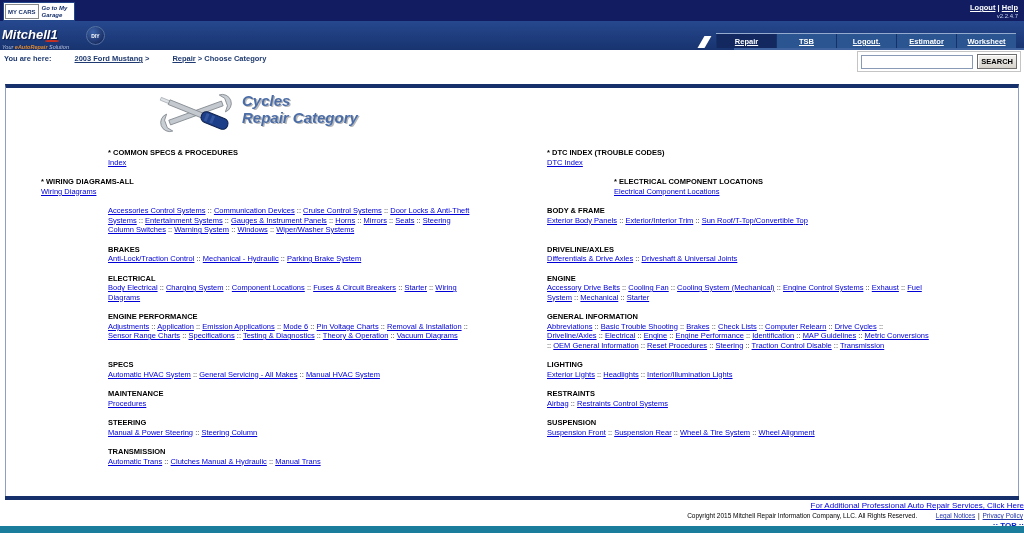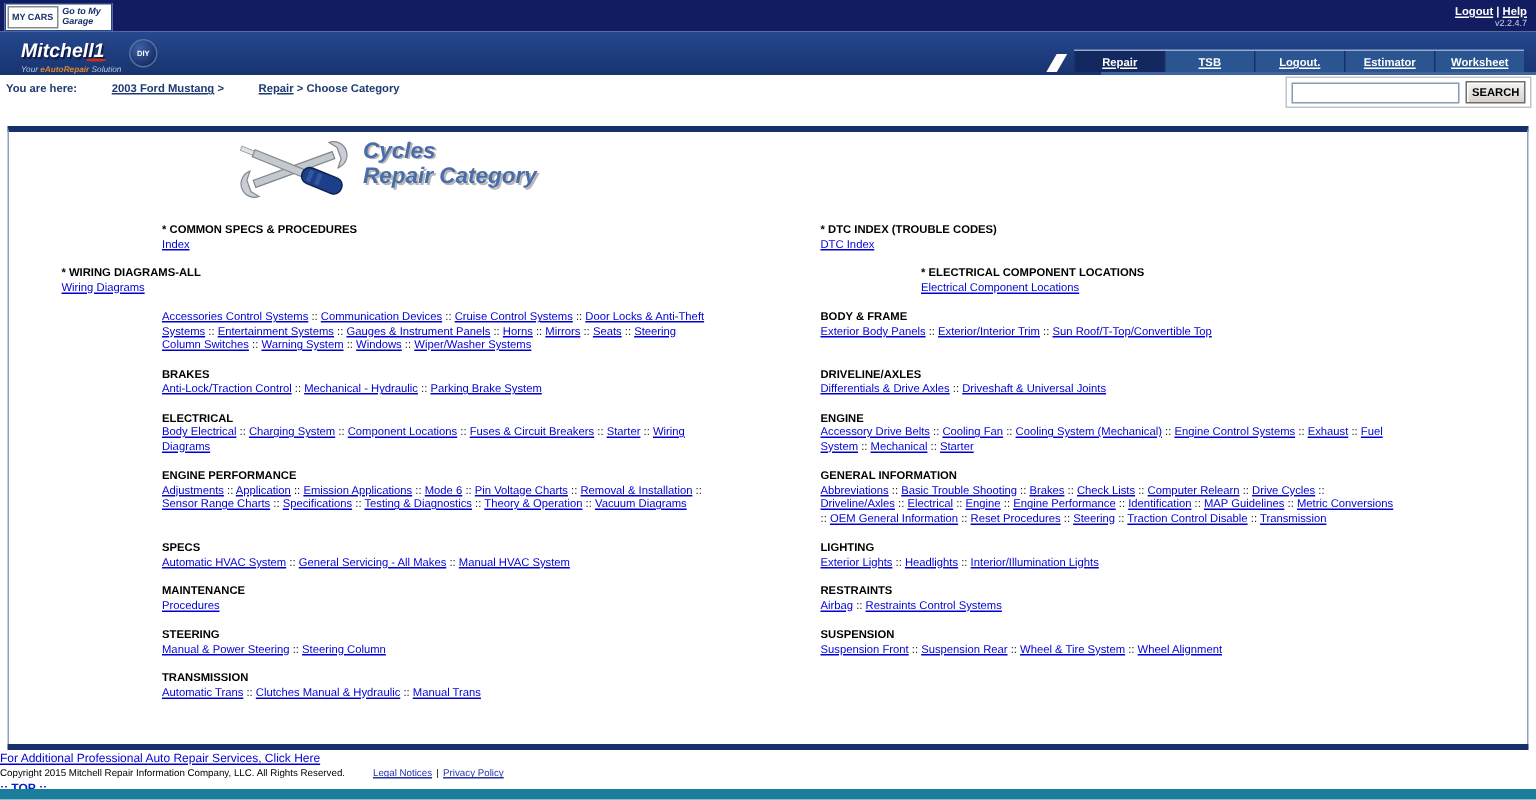--- a/index.html
+++ b/index.html
@@ -13,21 +13,21 @@
   .plate{border:1px solid #8a8a8a;margin:1px;padding:1px 2px;font-size:6px;font-weight:bold;
          color:#16306b;display:flex;align-items:center;white-space:nowrap;}
   .garage{width:30px;padding:0 2px;font-size:6px;line-height:7px;font-weight:bold;font-style:italic;
           color:#16306b;display:flex;align-items:center;}
   .top-right{position:absolute;right:6px;top:3px;font-size:7.5px;font-weight:bold;color:#fff;white-space:nowrap;}
   .tlink{text-decoration:underline;cursor:pointer;}
   .version{position:absolute;right:6px;top:13px;font-size:6px;color:#c9d2ea;}
 
   
   .brandbar{position:absolute;top:21px;left:0;right:0;height:29px;background:linear-gradient(#26488e,#18336f);}
-  .brand{position:absolute;left:14px;top:4px;color:#fff;}
+  .brand{position:absolute;left:2px;top:4px;color:#fff;}
   .brand-name{font-size:13px;font-weight:bold;font-style:italic;position:relative;display:inline-block;
               text-shadow:1px 1px 1px #0a1340;}
   .swoosh{position:absolute;right:-1px;bottom:0;width:14px;height:2px;background:#c43022;border-radius:40%/60%;}
   .tagline{font-size:5.5px;color:#b9c3dc;font-style:italic;margin-top:1px;white-space:nowrap;}
   .tagline .tl-brand{color:#e08a2e;font-weight:bold;}
   .diy{position:absolute;left:86px;top:5px;width:17px;height:17px;border-radius:50%;
        background:radial-gradient(circle at 35% 30%,#3c63a8,#0e1c4e);border:1px solid #55719f;
        color:#fff;font-size:5px;font-weight:bold;display:flex;align-items:center;justify-content:center;}
 
   
@@ -57,21 +57,21 @@
   .catgrid{position:absolute;left:0;right:0;top:60px;display:grid;grid-template-columns:1fr 1fr;}
   .cat-cell{font-size:7.5px;line-height:9.5px;margin-bottom:10px;}
   .cat-cell.c0{padding-left:102px;padding-right:40px;}
   .cat-cell.c1{padding-left:35px;padding-right:88px;}
   .cat-heading{font-weight:bold;color:#000;}
   .link{color:#0000d6;text-decoration:underline;cursor:pointer;}
   .sep{color:#1a1a1a;}
 
   
   .fdivider{position:absolute;top:496px;left:5px;right:5px;height:4px;background:#16306b;}
-  .footer{position:absolute;top:501px;left:0;right:0;text-align:left;}
+  .footer{position:absolute;top:501px;left:0;right:0;text-align:right;}
   .f-link{font-size:8px;}
   .f-copy{font-size:6.5px;margin-top:2px;color:#000;}
   .f-copy .flink{color:#2233aa;margin:0 1px;}
   .f-top{font-size:8px;font-weight:bold;margin-top:2px;color:#0022cc;}
   .bottombar{position:absolute;top:526px;left:0;right:0;height:7px;background:#1b7d9c;}
 </style>
 </head>
 <body>
 
 <div class="topbar">

